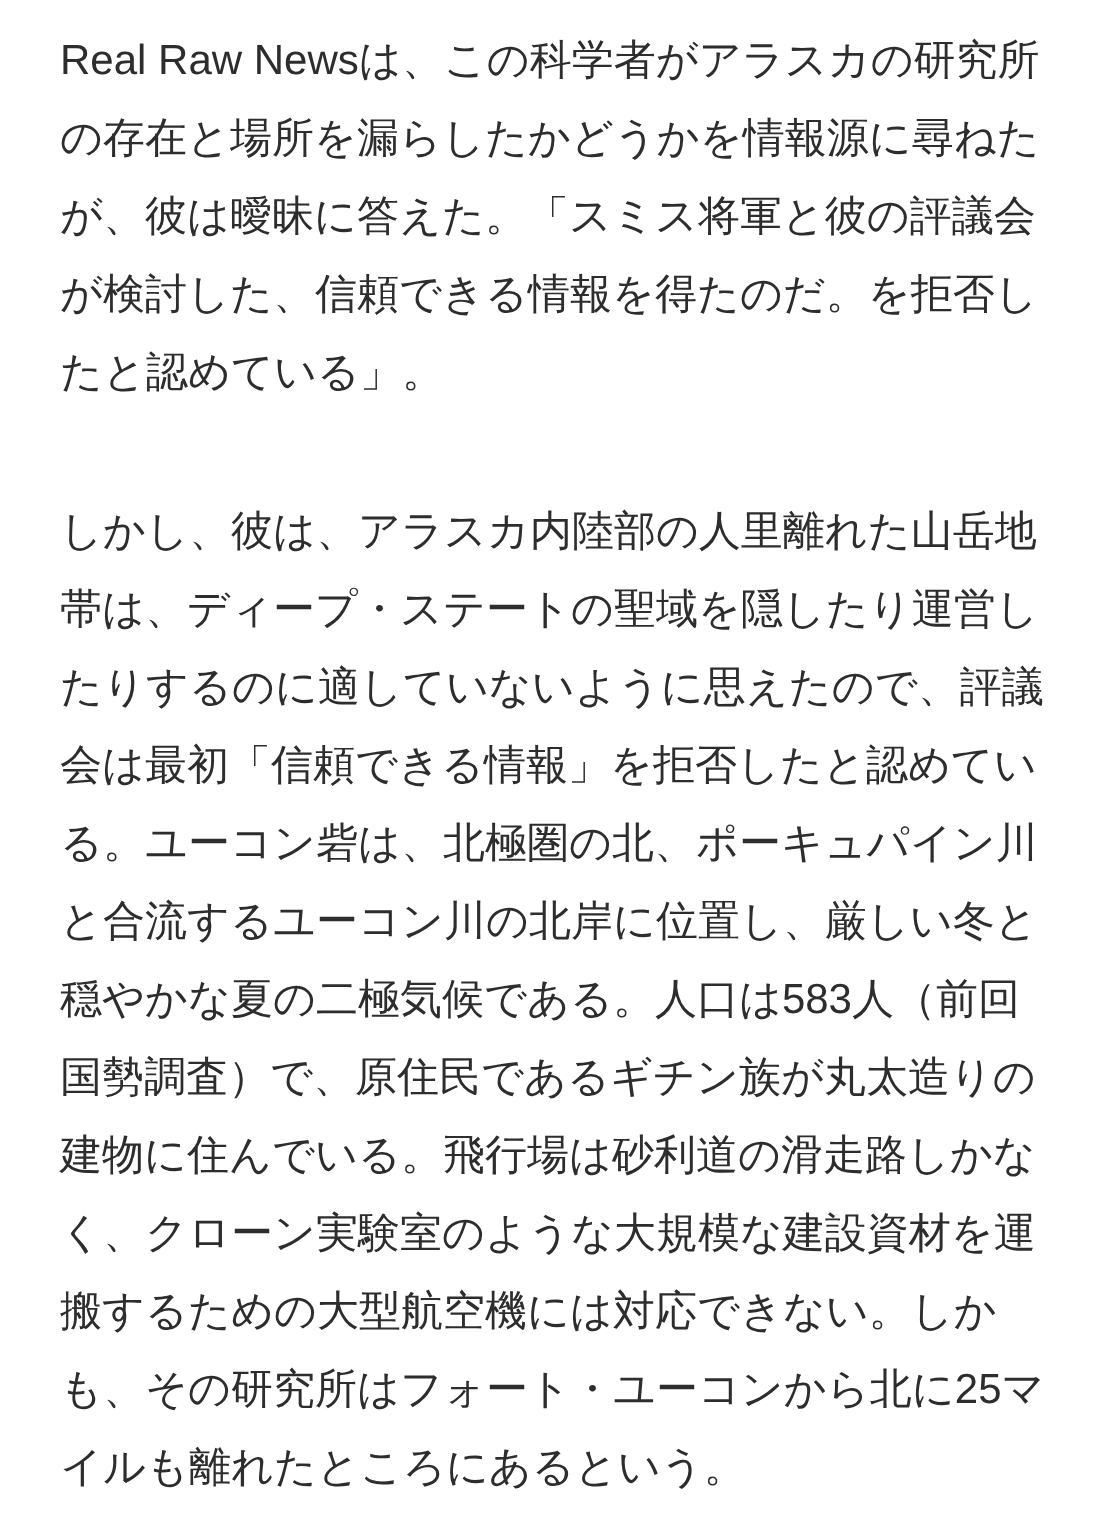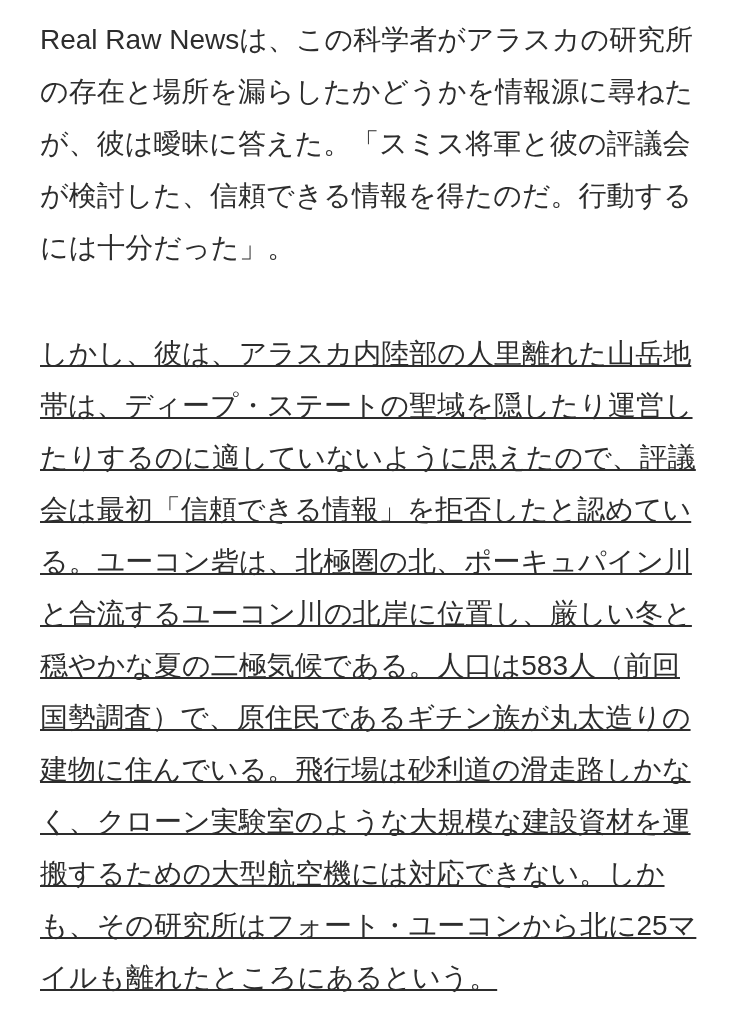--- a/index.html
+++ b/index.html
@@ -24,22 +24,21 @@
     line-height: 52px;
     font-weight: 400;
     color: #2d2d2d;
     text-align: left;
     letter-spacing: 0;
     word-break: break-all;
     overflow-wrap: break-word;
   }
   .article-body p:last-child {
     margin-bottom: 0;
-    text-decoration: underline;
   }
 </style>
 </head>
 <body>
 
 <main class="article-body">
-  <p>Real Raw Newsは、この科学者がアラスカの研究所の存在と場所を漏らしたかどうかを情報源に尋ねたが、彼は曖昧に答えた。「スミス将軍と彼の評議会が検討した、信頼できる情報を得たのだ。行動するには十分だった」。</p>
+  <p>Real Raw Newsは、この科学者がアラスカの研究所の存在と場所を漏らしたかどうかを情報源に尋ねたが、彼は曖昧に答えた。「スミス将軍と彼の評議会が検討した、信頼できる情報を得たのだ。を拒否したと認めている」。</p>
   <p>しかし、彼は、アラスカ内陸部の人里離れた山岳地帯は、ディープ・ステートの聖域を隠したり運営したりするのに適していないように思えたので、評議会は最初「信頼できる情報」を拒否したと認めている。ユーコン砦は、北極圏の北、ポーキュパイン川と合流するユーコン川の北岸に位置し、厳しい冬と穏やかな夏の二極気候である。人口は583人（前回国勢調査）で、原住民であるギチン族が丸太造りの建物に住んでいる。飛行場は砂利道の滑走路しかなく、クローン実験室のような大規模な建設資材を運搬するための大型航空機には対応できない。しかも、その研究所はフォート・ユーコンから北に25マイルも離れたところにあるという。</p>
 </main>
 
 </body></html>

